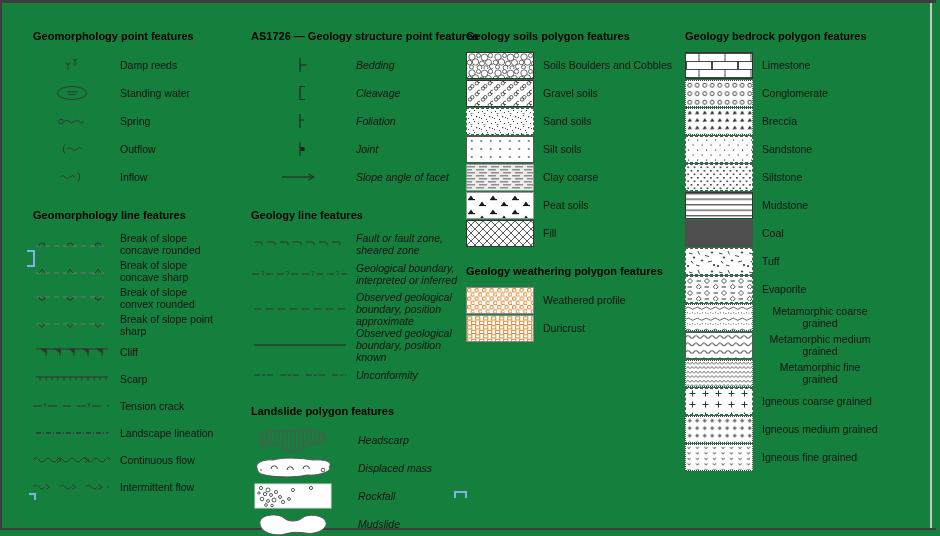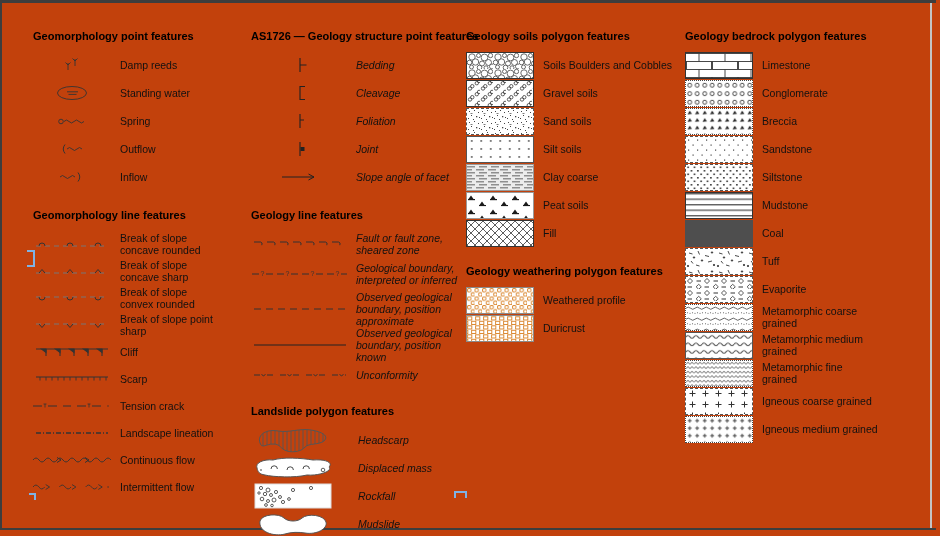--- a/index.html
+++ b/index.html
@@ -1,16 +1,16 @@
 <!DOCTYPE html>
 <html><head>
 <meta charset="utf-8">
 <style>
   html,body{margin:0;padding:0;background:#fff;}
-  #canvas{position:relative;width:940px;height:536px;background:#c2410c;overflow:hidden;
+  #canvas{position:relative;width:940px;height:536px;background:#15803d;overflow:hidden;
           font-family:"Liberation Sans",sans-serif;color:#111;}
   
   .frame-top{position:absolute;left:0;top:0;width:936px;height:3px;background:#3d3d3d;}
   .frame-left{position:absolute;left:0;top:0;width:2px;height:530px;background:#3d3d3d;}
   .frame-bottom{position:absolute;left:0;top:528px;width:936px;height:2px;background:#3d3d3d;}
   .frame-right{position:absolute;left:930px;top:3px;width:2px;height:525px;background:#c4c4c4;}
 
   .col{position:absolute;top:30px;}
   #col1{left:33px;width:212px;}
   #col2{left:251px;width:212px;}
@@ -25,21 +25,21 @@
   .row.h34{min-height:34px;}
   .row.h24{min-height:24px;}
   .sym{width:78px;flex:none;display:flex;justify-content:center;align-items:center;}
   .sym2{width:97px;flex:none;display:flex;justify-content:center;align-items:center;}
   .sym2.ls{justify-content:flex-start;padding-left:2px;}
   .lbl{font-size:10.5px;line-height:12px;padding-left:9px;max-width:97px;}
   .lbl2{font-size:10.5px;line-height:12px;padding-left:8px;max-width:104px;font-style:italic;}
   .lbl3{font-size:10.5px;line-height:12px;padding-left:9px;max-width:150px;}
   .lbl4{font-size:10.5px;line-height:12px;padding-left:9px;max-width:116px;}
 
-  .swrow{display:flex;align-items:center;height:28px;}
+  .swrow{display:flex;align-items:center;height:28px;text-align:center;}
   .swatch{width:66px;height:25px;flex:none;background:#fff;}
   .b-solid{border:1px solid #333;}
   .b-thin{border:1px solid #555;}
   .b-gray{border:1px solid #999;}
   .b-orange{border:1px solid #8a8a8a;}
   .b-dash{border:1px dashed #555;}
   .b-dot{border:1px dotted #444;}
   .coal{background:#4e4e4e;border:1px solid #4e4e4e;}
   .claybg{background:#ececec;}
 
@@ -715,19 +715,25 @@
           <rect width="100%" height="100%" fill="url(#p-igncoarse)"></rect>
         </svg>
       <span class="lbl4">Igneous coarse grained</span>
     </div>
     <div class="swrow">
       <svg class="swatch b-dot">
           <rect width="100%" height="100%" fill="url(#p-ignmed)"></rect>
         </svg>
       <span class="lbl4">Igneous medium grained</span>
     </div>
+    <div class="swrow">
+      <svg class="swatch b-dot">
+          <rect width="100%" height="100%" fill="url(#p-ignfine)"></rect>
+        </svg>
+      <span class="lbl4">Igneous fine grained</span>
+    </div>
   </div>
 
   <div class="blue-brk"></div>
   <div class="blue-c1"></div>
   <div class="blue-c2"></div>
 
 </div>
 
 </body></html>

